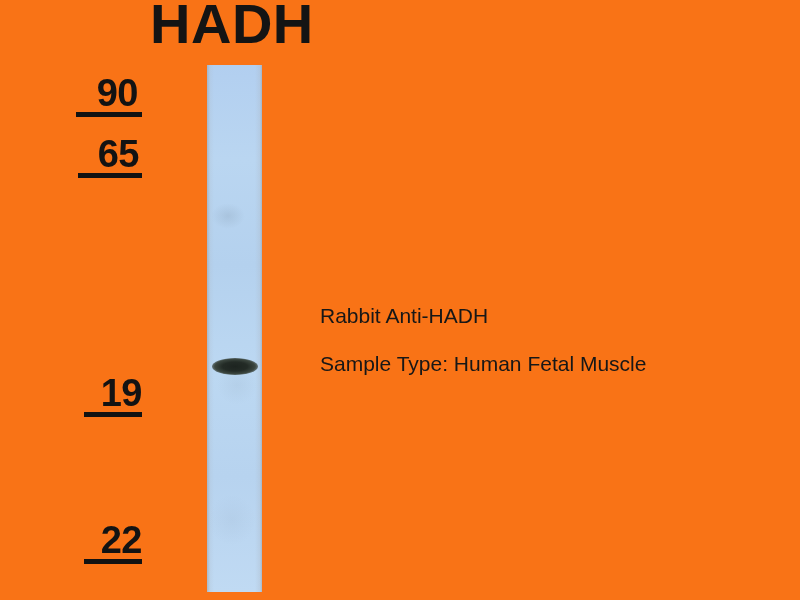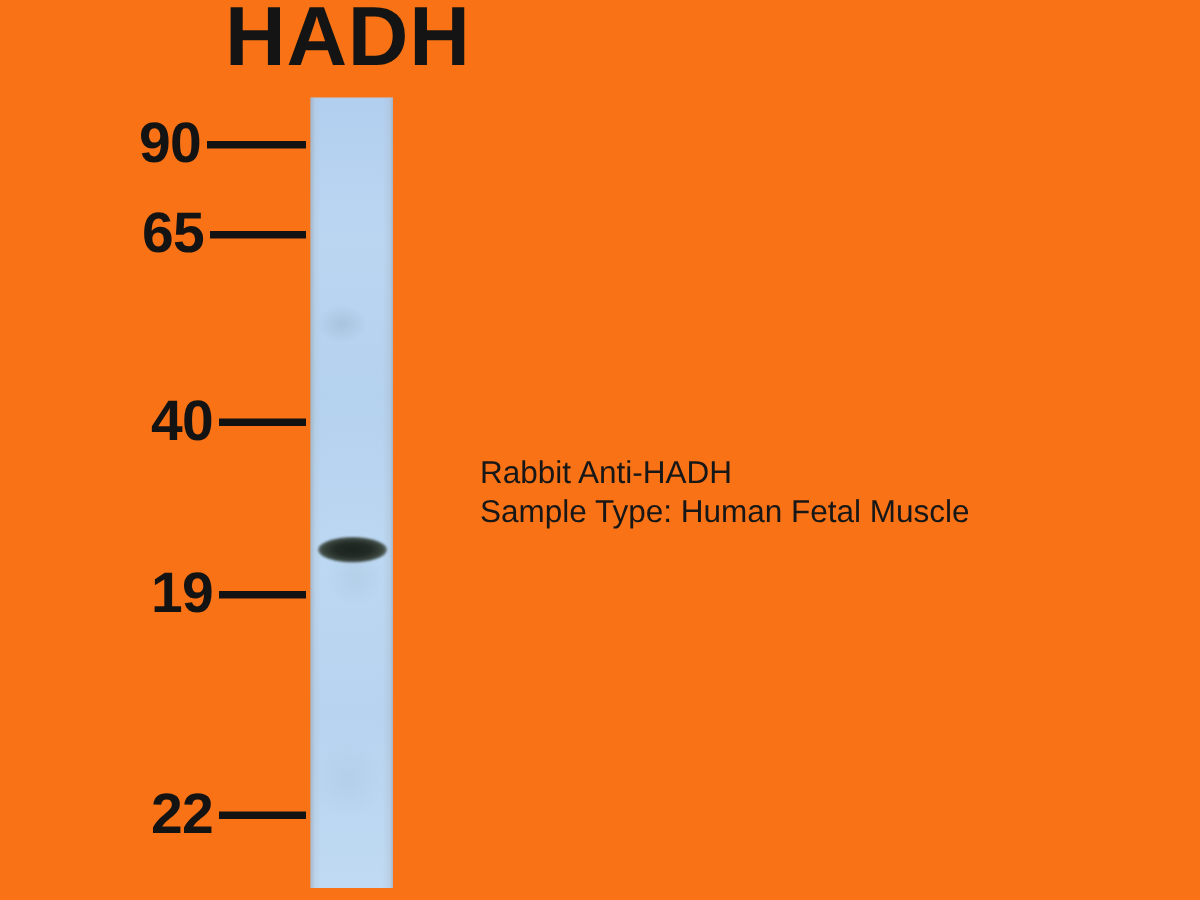--- a/index.html
+++ b/index.html
@@ -100,20 +100,21 @@
       rgba(150,170,185,0.0) 100%);
     filter: blur(0.6px);
   }
 
   
   .mw-marker {
     position: absolute;
     height: 44px;
     display: flex;
     align-items: center;
+    flex-direction: column;
   }
   .mw-label {
     font-family: "Liberation Sans", sans-serif;
     font-size: 38px;
     font-weight: bold;
     color: #131313;
     line-height: 1;
     text-align: right;
     width: 62px;
     letter-spacing: -0.5px;
@@ -131,44 +132,40 @@
     top: 303px;
     width: 430px;
   }
   .annotation-line {
     font-family: "Liberation Sans", sans-serif;
     font-size: 21px;
     color: #171717;
     line-height: 26px;
     white-space: pre-line;
   }
-  #annotation-antibody { }
+  #annotation-antibody { margin-bottom: 22px; }
   #annotation-sample   { margin-bottom: 10px; }
 </style>
 </head>
 <body>
 
 <div id="figure">
 
   <div id="blot-title">HADH</div>
 
   <div class="mw-marker" style="left:72px; top:74px;">
     <span class="mw-label">90</span>
     <span class="mw-tick" style="width:66px;"></span>
   </div>
 
   <div class="mw-marker" style="left:74px; top:134px;justify-content:flex-end;">
     <span class="mw-label">65</span>
     <span class="mw-tick" style="width:64px;"></span>
   </div>
 
-  <div class="mw-marker" style="left:80px; top:259px;">
-    <span class="mw-label">40</span>
-    <span class="mw-tick" style="width:58px;"></span>
-  </div>
 
   <div class="mw-marker" style="left:80px; top:374px;">
     <span class="mw-label">19</span>
     <span class="mw-tick" style="width:58px;"></span>
   </div>
 
   <div class="mw-marker" style="left:80px; top:521px;">
     <span class="mw-label">22</span>
     <span class="mw-tick" style="width:58px;"></span>
   </div>

